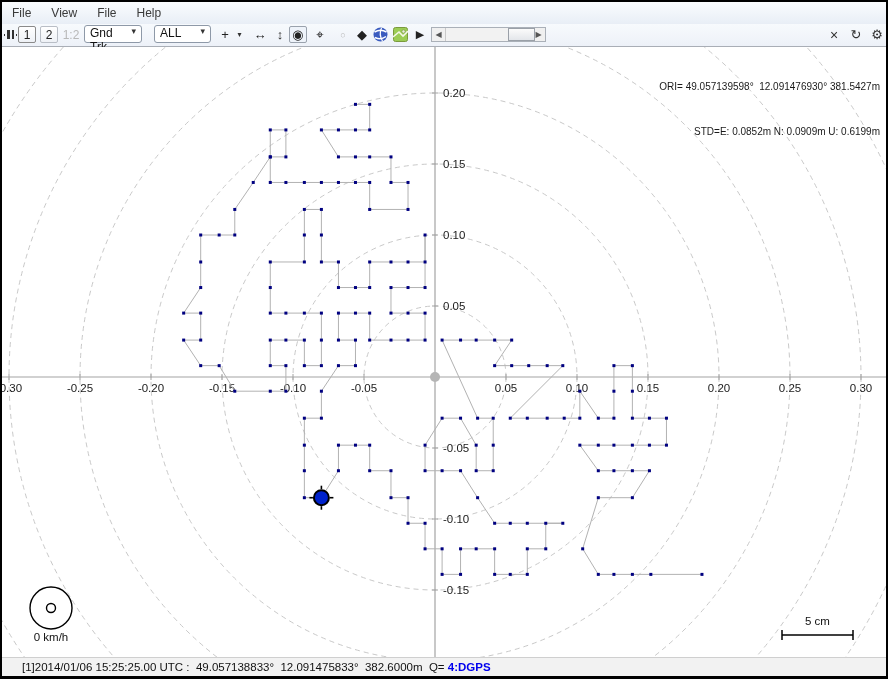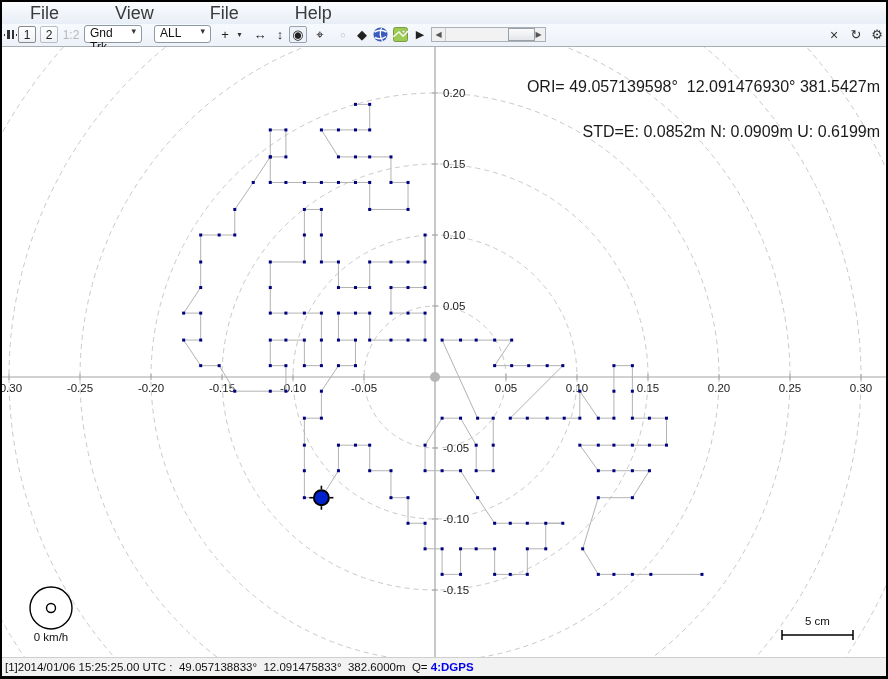--- a/index.html
+++ b/index.html
@@ -4,21 +4,21 @@
 <style>
   html,body{margin:0;padding:0;}
   body{width:888px;height:679px;background:#000;position:relative;overflow:hidden;
        font-family:"Liberation Sans",sans-serif;}
   #win{position:absolute;left:2px;top:2px;width:884px;height:674px;background:#fff;}
 
   
   #menubar{position:absolute;left:0;top:0;width:884px;height:22px;
     background:linear-gradient(#fafcfe,#e8eef6);border-bottom:1px solid #dbe2ec;
     display:flex;align-items:center;}
-  .menu-item{padding:0 28px;font-size:18px;color:#3a3a3a;line-height:21px;cursor:default;}
+  .menu-item{padding:0 10px;font-size:12px;color:#3a3a3a;line-height:21px;cursor:default;}
 
   
   #toolbar{position:absolute;left:0;top:22px;width:884px;height:22px;
     background:linear-gradient(#f7fafd,#edf1f8);border-bottom:1px solid #a9aeb6;}
   .tbtn{position:absolute;top:2px;height:17px;display:flex;align-items:center;justify-content:center;
     font-size:12px;color:#222;box-sizing:border-box;}
   .sqbtn{width:18px;border:1px solid #8a8a8a;border-radius:2px;background:linear-gradient(#fff,#eef1f6);}
   .sqbtn.light{border-color:#b9bec6;}
   .disabled-label{color:#b8b8b8;}
   .dropdown{border:1px solid #8e99a8;border-radius:3px;background:#fff;
@@ -35,27 +35,27 @@
     border:1px solid #aab0b8;background:#f2f2f2;box-sizing:border-box;display:flex;}
   .sb-arrow{width:13px;height:13px;background:#f0f0f0;border-right:1px solid #c9c9c9;
     font-size:8px;color:#555;display:flex;align-items:center;justify-content:center;}
   .sb-arrow.right{border-right:none;border-left:1px solid #c9c9c9;}
   #sb-track{flex:1;position:relative;}
   #sb-thumb{position:absolute;left:62px;top:0;width:27px;height:13px;
     background:linear-gradient(#fbfbfb,#e3e6ea);border:1px solid #9aa0a8;box-sizing:border-box;}
 
   
   #plot{position:absolute;left:0;top:45px;width:884px;height:610px;background:#fff;overflow:hidden;}
-  #stats{position:absolute;right:6px;top:2px;text-align:right;font-size:16px;color:#1a1a1a;
+  #stats{position:absolute;right:6px;top:2px;text-align:right;font-size:10px;color:#1a1a1a;
     line-height:15px;white-space:pre;}
 
   
   #statusbar{position:absolute;left:0;top:655px;width:884px;height:19px;background:#f2f2f2;
     border-top:1px solid #cfcfcf;font-size:11.5px;color:#111;display:flex;align-items:center;
-    padding-left:3px;box-sizing:border-box;white-space:pre;}
+    padding-left:20px;box-sizing:border-box;white-space:pre;}
   #status-q{color:#0000ee;font-weight:bold;}
 </style>
 </head>
 <body>
 
 <div id="win">
 
   <div id="menubar">
     <span class="menu-item">File</span>
     <span class="menu-item">View</span>

